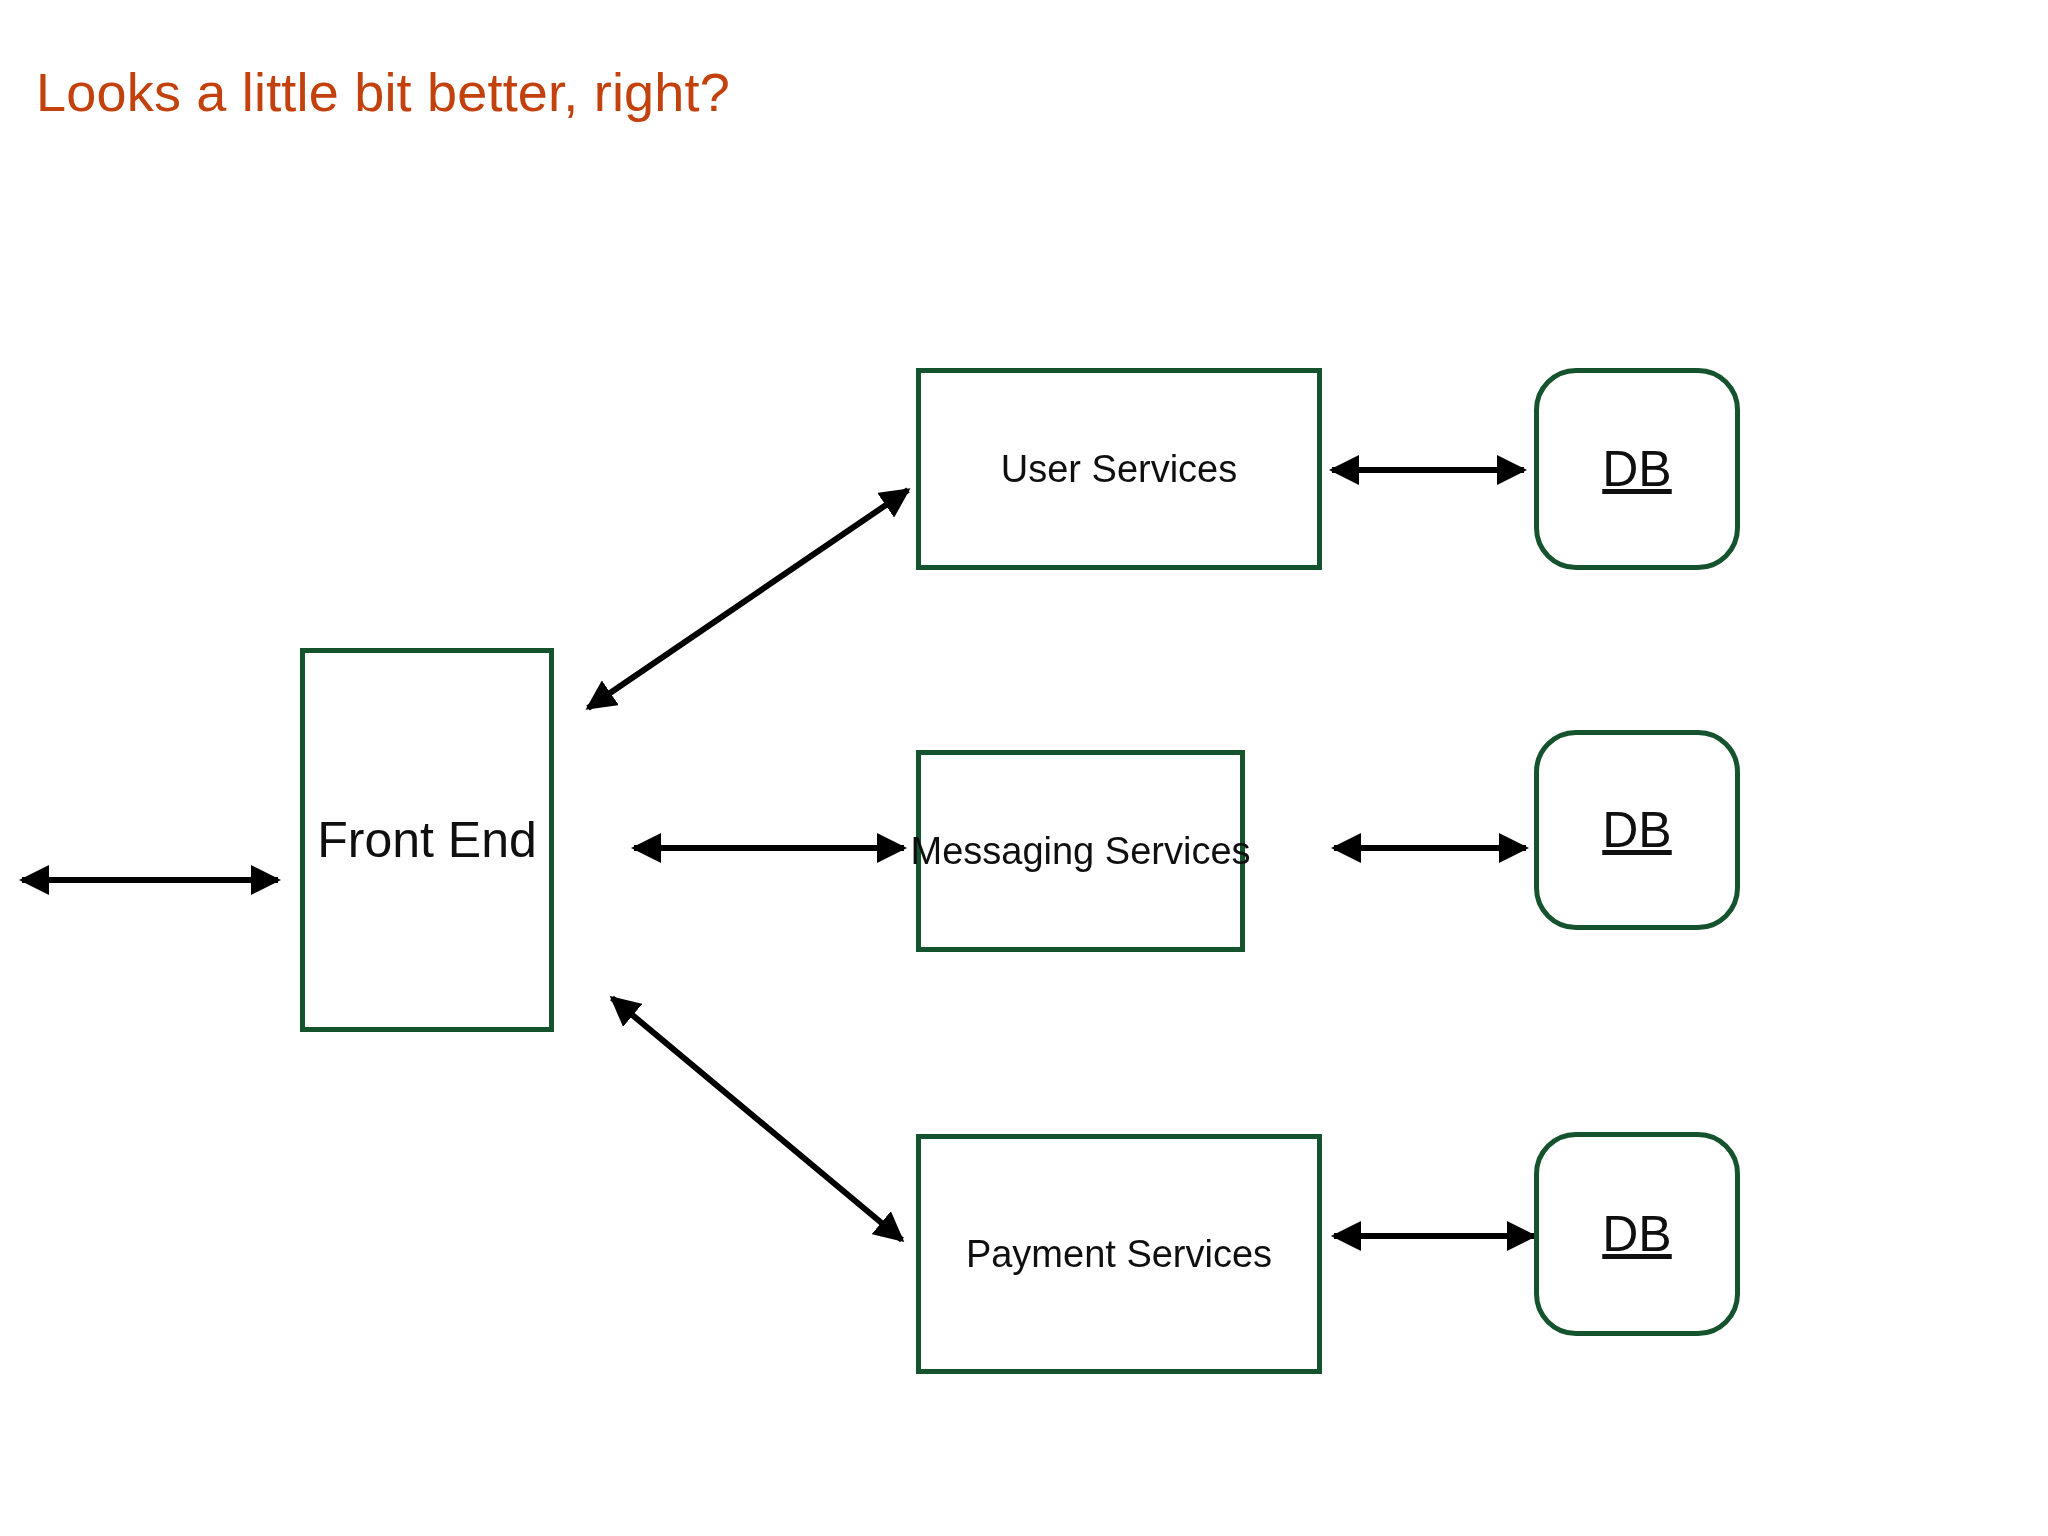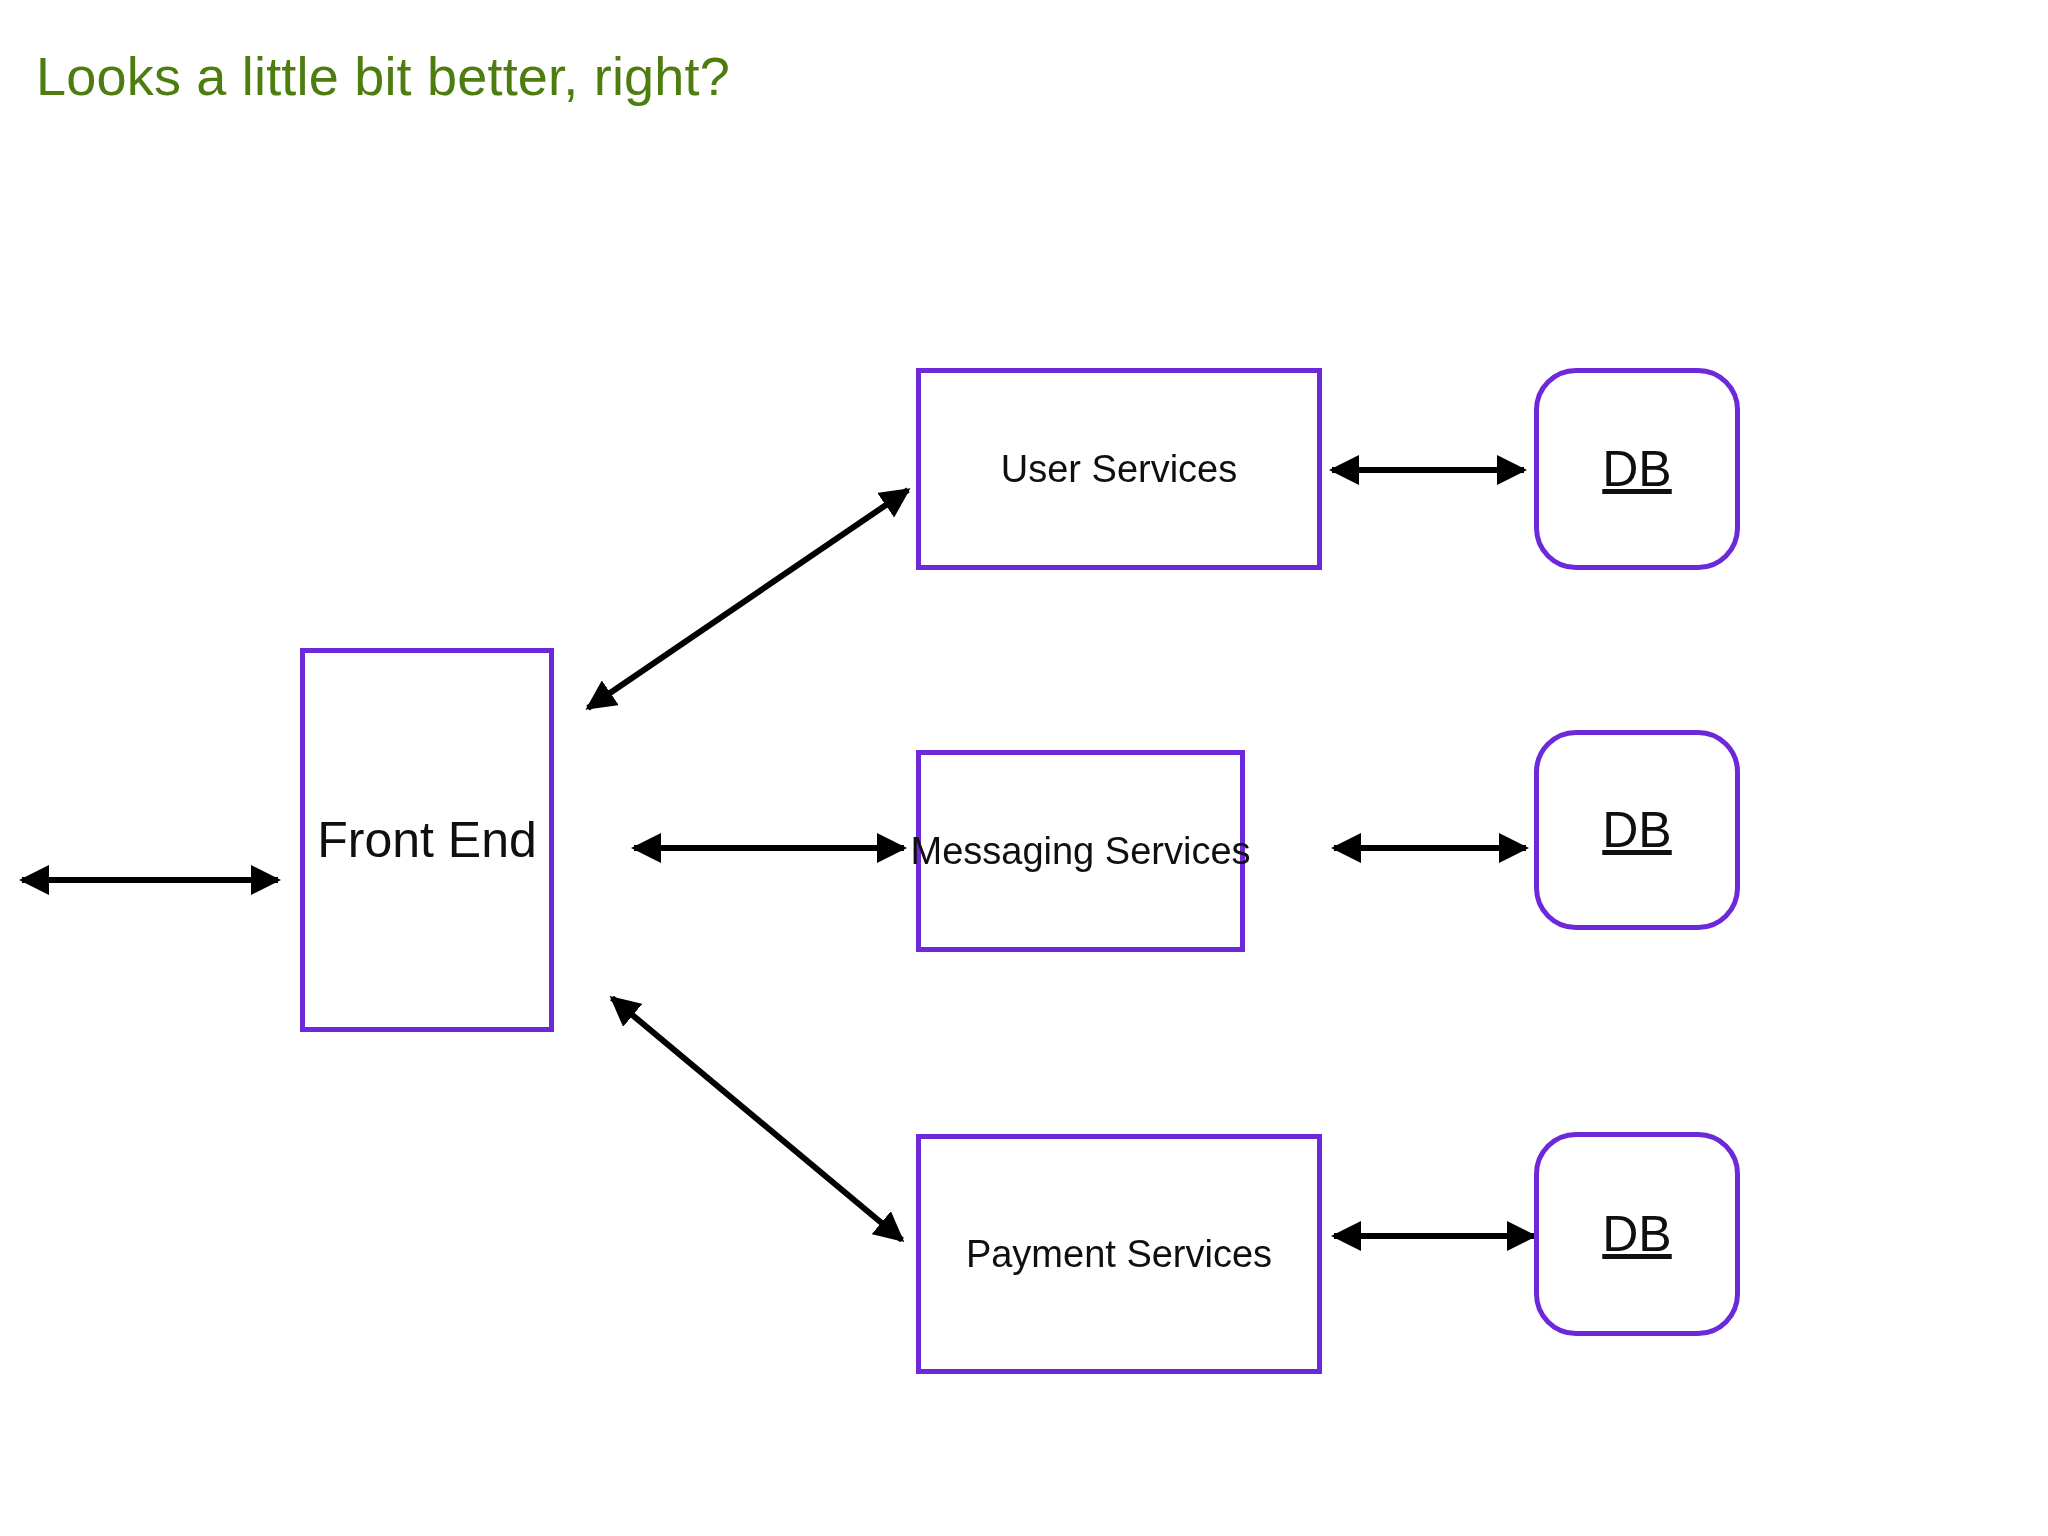--- a/index.html
+++ b/index.html
@@ -12,32 +12,32 @@
     position: relative;
     width: 2048px;
     height: 1536px;
     background: #ffffff;
     overflow: hidden;
     font-family: "Liberation Sans", sans-serif;
   }
   #slide-title {
     position: absolute;
     left: 36px;
-    top: 44px;
+    top: 60px;
     font-size: 54px;
     line-height: 1.2;
-    color: #4d7c0f;
+    color: #c2410c;
     font-weight: 400;
     letter-spacing: 0.2px;
     white-space: nowrap;
   }
   .node {
     position: absolute;
     box-sizing: border-box;
-    border: 5px solid #6d28d9;
+    border: 5px solid #14532d;
     background: #ffffff;
     display: flex;
     align-items: center;
     justify-content: center;
   }
   .node-label {
     color: #0f0f0f;
     font-weight: 400;
     text-align: center;
     white-space: nowrap;

